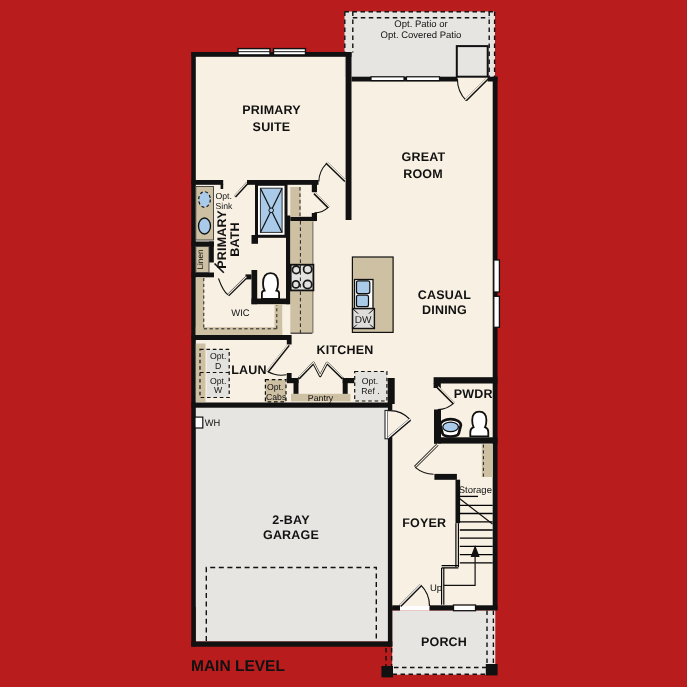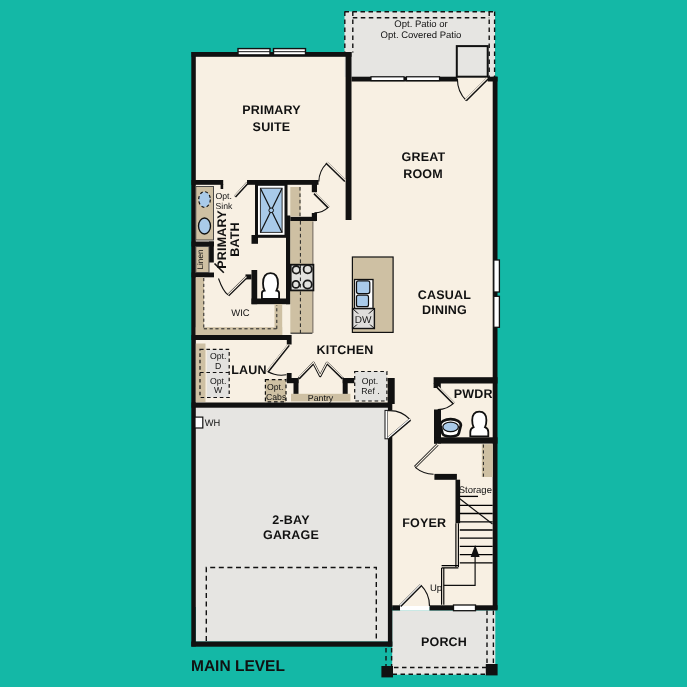--- a/index.html
+++ b/index.html
@@ -1,16 +1,16 @@
 <!DOCTYPE html>
 <html><head>
 <meta charset="utf-8">
 <style>
   html,body{margin:0;padding:0;background:#ffffff;-webkit-font-smoothing:antialiased;text-rendering:geometricPrecision;}
-  .page{position:relative;width:687px;height:687px;background:#14b8a6;overflow:hidden;
+  .page{position:relative;width:687px;height:687px;background:#b91c1c;overflow:hidden;
         font-family:"Liberation Sans",sans-serif;}
   svg{position:absolute;left:0;top:0;}
   text{font-family:"Liberation Sans",sans-serif;fill:#111;}
   .rl{font-weight:bold;font-size:12.5px;letter-spacing:.2px;}
   .sm{font-size:9.5px;}
   .xs{font-size:8.7px;}
 </style>
 </head>
 <body>
 <div class="page">

